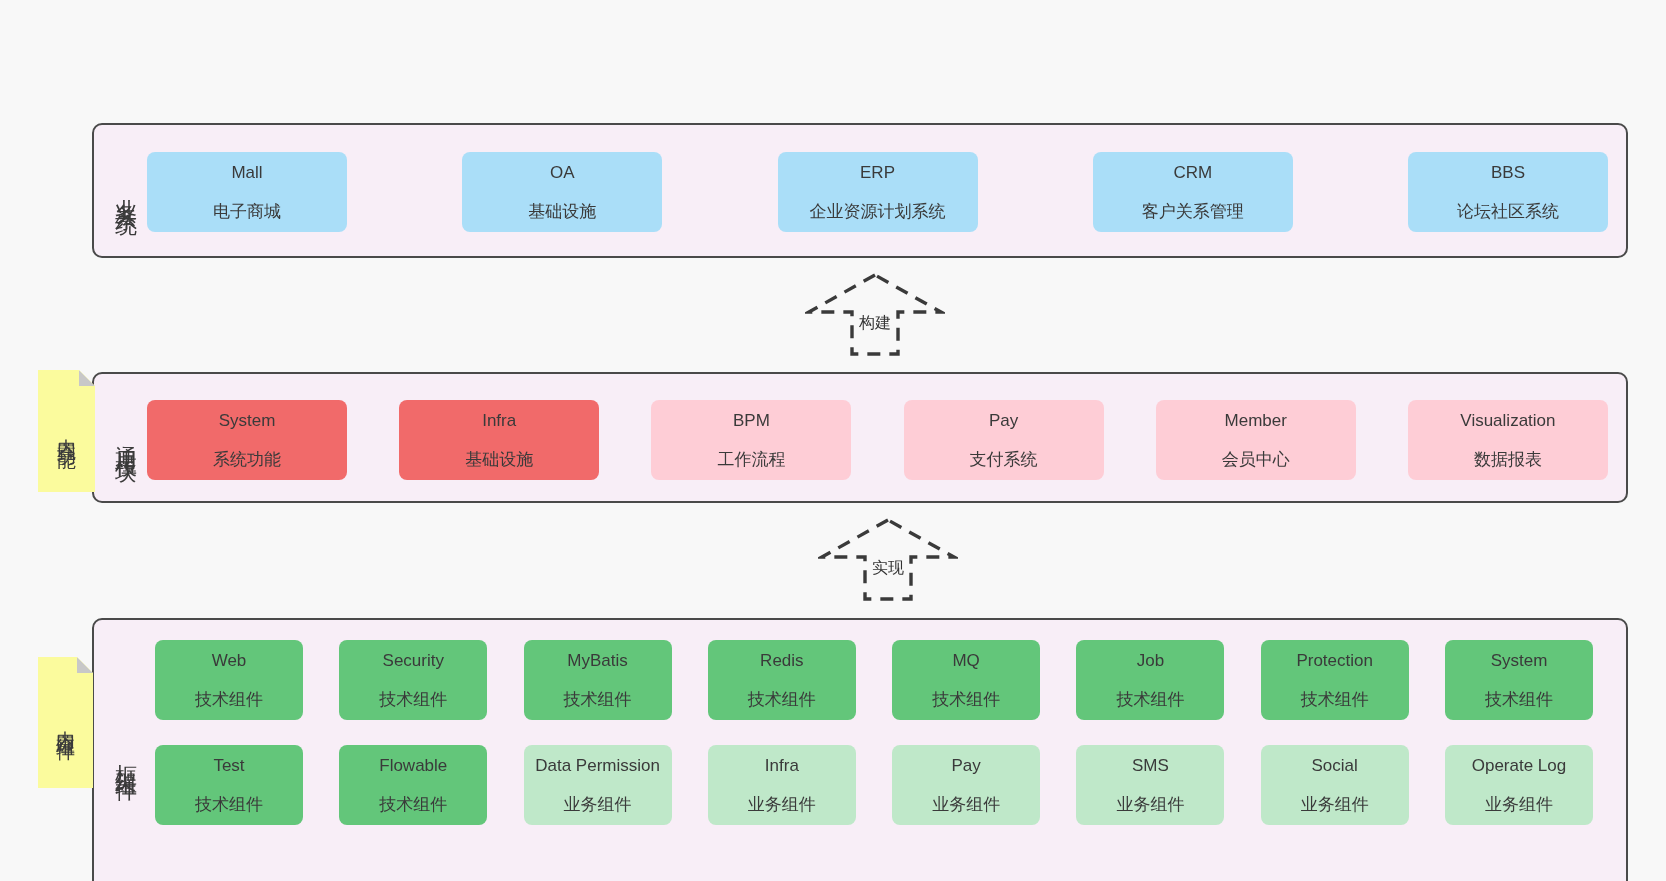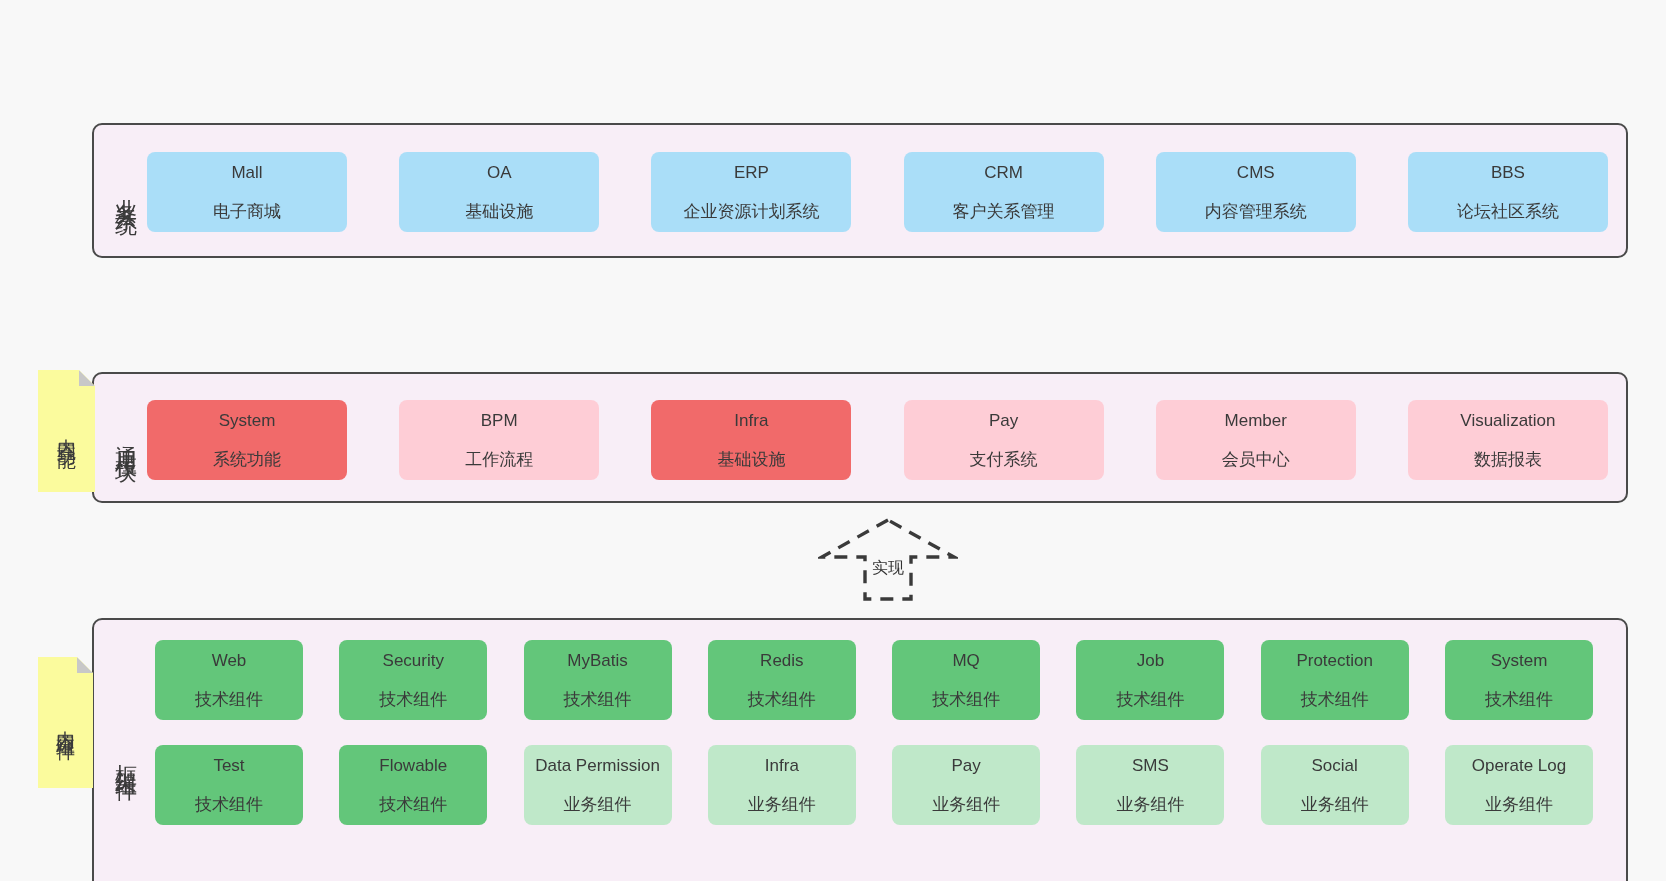--- a/index.html
+++ b/index.html
@@ -82,50 +82,52 @@
       </div>
       <div class="box lg blue">
         <div>ERP</div>
         <div>企业资源计划系统</div>
       </div>
       <div class="box lg blue">
         <div>CRM</div>
         <div>客户关系管理</div>
       </div>
       <div class="box lg blue">
-        <div>CMS</div>
-        <div>内容管理系统</div>
-      </div>
-      <div class="box lg blue">
         <div>BBS</div>
         <div>论坛社区系统</div>
       </div>
     </div>
   </section>
 
+  <div class="arrow arrow1">
+    <svg viewBox="0 0 140 85">
+      <polygon points="70,3 4,40 47,40 47,82 93,82 93,40 136,40" fill="none" stroke="#3a3a3a" stroke-width="3.4" stroke-dasharray="13 9"></polygon>
+    </svg>
+    <span class="arrow-label">构建</span>
+  </div>
 
   <div class="note note2">
     <span class="fold"></span>
     <span class="note-text">内置功能</span>
   </div>
 
   <section class="layer layer2">
     <div class="vlabel">通用模块</div>
     <div class="row row-lg row2-lg">
       <div class="box lg red">
         <div>System</div>
         <div>系统功能</div>
       </div>
-      <div class="box lg pink">
-        <div>BPM</div>
-        <div>工作流程</div>
-      </div>
       <div class="box lg red">
         <div>Infra</div>
         <div>基础设施</div>
+      </div>
+      <div class="box lg pink">
+        <div>BPM</div>
+        <div>工作流程</div>
       </div>
       <div class="box lg pink">
         <div>Pay</div>
         <div>支付系统</div>
       </div>
       <div class="box lg pink">
         <div>Member</div>
         <div>会员中心</div>
       </div>
       <div class="box lg pink">

